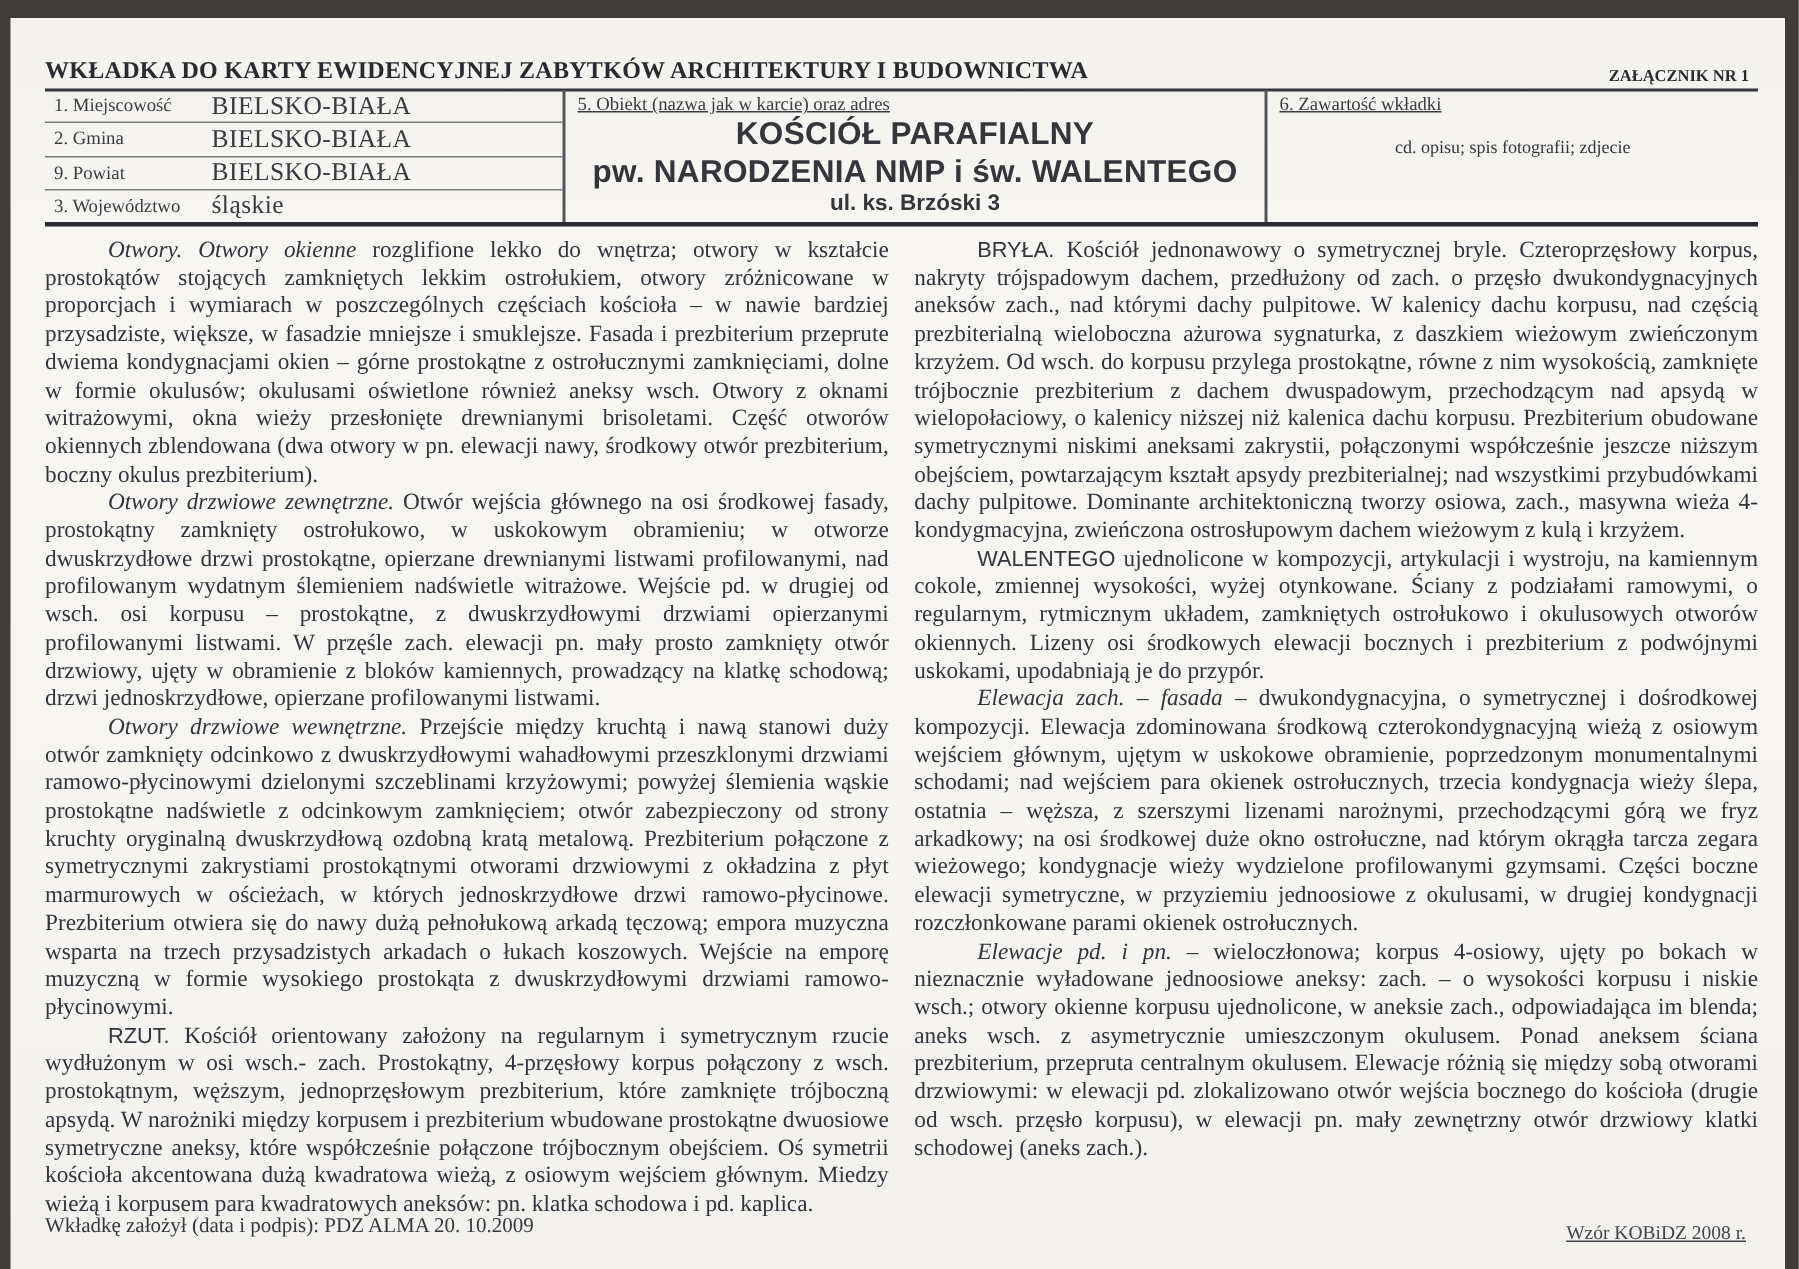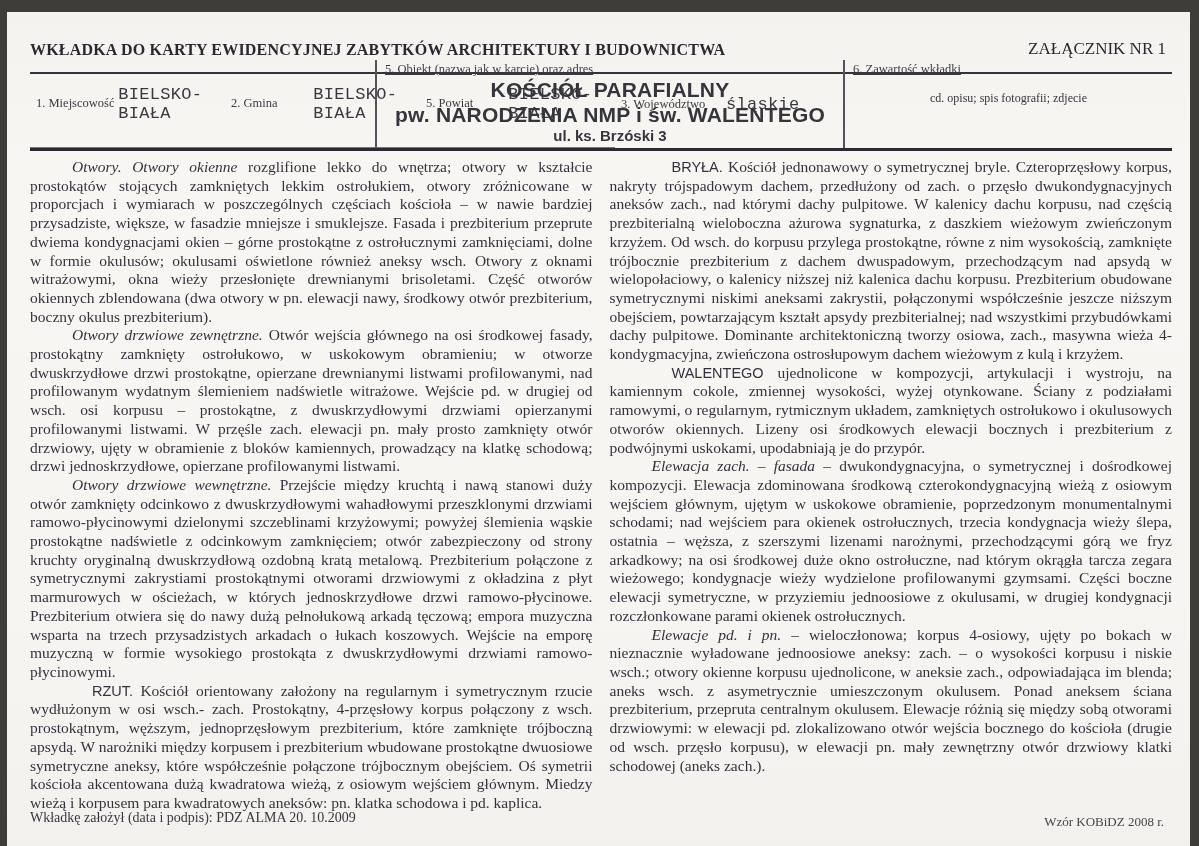--- a/index.html
+++ b/index.html
@@ -4,53 +4,53 @@
 <style>
   html,body{margin:0;padding:0;}
   .scan{position:relative;width:1199px;height:846px;background:#3e3d3a;overflow:hidden;
         font-family:"Liberation Serif", serif;}
   .page{position:absolute;left:7px;top:12px;right:9px;bottom:0;
         background:linear-gradient(180deg,#f3f2ef 0%,#f7f6f3 18%,#f6f5f2 70%,#f2f1ee 100%);}
 
   
   .hdr{position:absolute;top:27px;left:23px;right:18px;display:flex;
        justify-content:space-between;align-items:flex-end;
-       border-bottom:2px solid #35343a;padding-bottom:13px;}
+       border-bottom:2px solid #35343a;padding-bottom:2px;}
   .hdr-title{font-weight:bold;font-size:16px;letter-spacing:.2px;color:#2a2930;}
-  .hdr-annex{font-weight:normal;font-size:17px;color:#2a2930;padding-right:6px;}
+  .hdr-annex{font-weight:bold;font-size:11px;color:#2a2930;padding-right:6px;}
 
   
   .formtable{position:absolute;top:48px;left:23px;right:18px;height:88px;display:flex;
              border-bottom:3px solid #2b2a30;}
-  .col-a{width:345px;display:flex;}
+  .col-a{width:345px;display:flex;flex-direction:column;}
   .frow{flex:1;display:flex;align-items:center;border-bottom:1px solid #77767c;}
   .frow:last-child{border-bottom:none;}
   .flabel{width:105px;font-size:12.5px;color:#3c3b42;padding-left:6px;}
-  .fvalue{font-family:Liberation Mono, monospace;font-size:17px;color:#3a3940;letter-spacing:.3px;}
+  .fvalue{font-family:Liberation Serif, serif;font-size:17px;color:#3a3940;letter-spacing:.3px;}
   .col-b{width:470px;border-left:2px solid #55545a;border-right:2px solid #55545a;
          padding:2px 8px;box-sizing:border-box;text-align:center;}
   .col-c{flex:1;padding:2px 8px;text-align:center;}
   .slabel{display:block;text-align:left;font-size:12.5px;color:#3c3b42;text-decoration:underline;}
   .obj1,.obj2{font-family:"Liberation Sans", sans-serif;font-weight:bold;
               font-size:21px;color:#36353c;line-height:25px;letter-spacing:.2px;}
   .obj3{font-family:"Liberation Sans", sans-serif;font-weight:bold;font-size:15px;
         color:#36353c;line-height:17px;}
   .contents-val{display:inline-block;margin-top:14px;font-size:12px;color:#35343b;}
 
   
   .cols{position:absolute;top:146px;left:23px;right:18px;bottom:56px;display:flex;gap:17px;}
   .col{flex:1;text-align:justify;font-size:15.5px;line-height:18.7px;color:#34333d;}
   .col p{margin:0;text-indent:42px;}
   .lead-italic{font-style:italic;}
   .lead-bold-italic{font-style:italic;font-weight:normal;margin-top:14px;}
-  .lead-sans{font-family:"Liberation Sans", sans-serif;font-size:14.5px;margin-left:20px;}
+  .lead-sans{font-family:"Liberation Sans", sans-serif;font-size:14.5px;}
 
   
   .foot-left{position:absolute;left:23px;bottom:20px;font-size:14px;color:#38373e;}
-  .foot-right{position:absolute;right:26px;bottom:16px;font-size:13px;color:#45444b;}
+  .foot-right{position:absolute;right:26px;bottom:16px;font-size:13px;color:#45444b;text-decoration:underline;}
 </style>
 </head>
 <body>
 
 <div class="scan">
   <div class="page">
 
     <div class="hdr">
       <span class="hdr-title">WKŁADKA DO KARTY EWIDENCYJNEJ ZABYTKÓW ARCHITEKTURY I BUDOWNICTWA</span>
       <span class="hdr-annex">ZAŁĄCZNIK NR 1</span>
@@ -60,21 +60,21 @@
       <div class="col-a">
         <div class="frow">
           <span class="flabel">1. Miejscowość</span>
           <span class="fvalue">BIELSKO-BIAŁA</span>
         </div>
         <div class="frow">
           <span class="flabel">2. Gmina</span>
           <span class="fvalue">BIELSKO-BIAŁA</span>
         </div>
         <div class="frow">
-          <span class="flabel">5. Powiat</span>
+          <span class="flabel">9. Powiat</span>
           <span class="fvalue">BIELSKO-BIAŁA</span>
         </div>
         <div class="frow">
           <span class="flabel">3. Województwo</span>
           <span class="fvalue">śląskie</span>
         </div>
       </div>
       <div class="col-b">
         <span class="slabel">5. Obiekt (nazwa jak w karcie) oraz adres</span>
         <div class="obj1">KOŚCIÓŁ PARAFIALNY</div>

